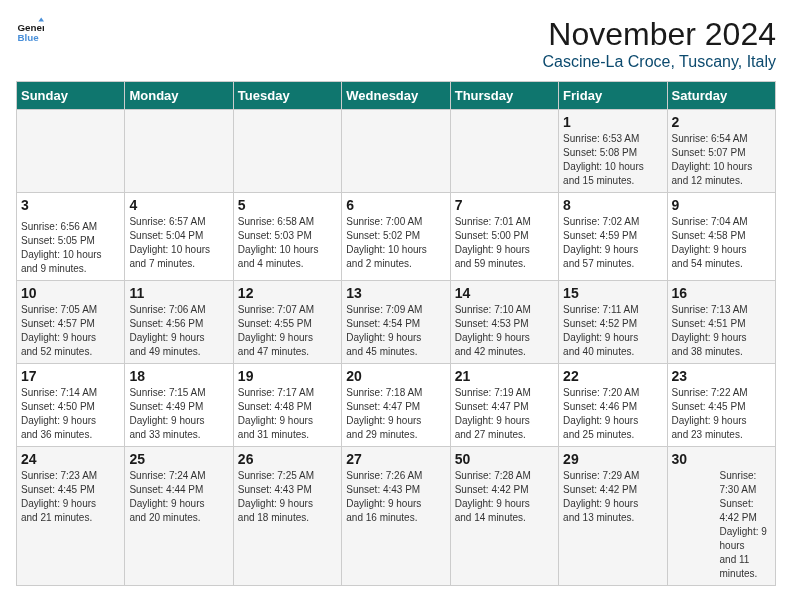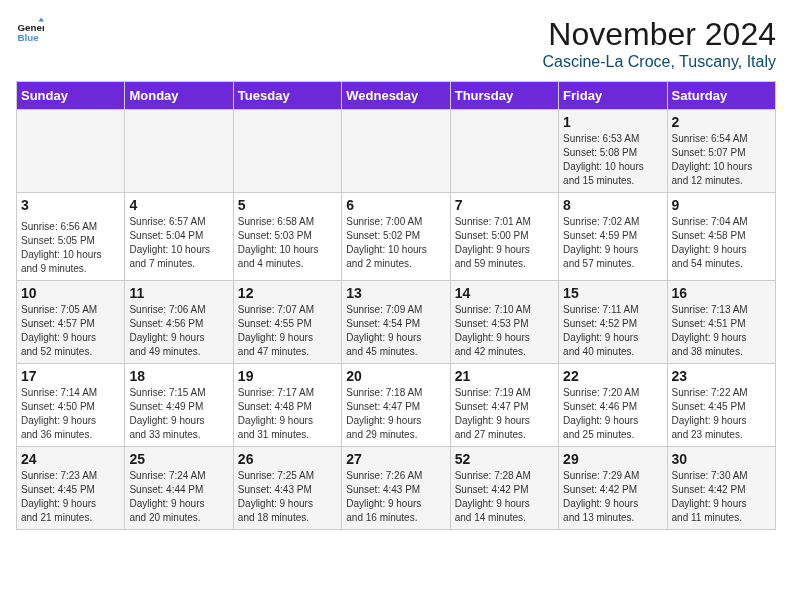--- a/index.html
+++ b/index.html
@@ -45,21 +45,21 @@
     .location-title {
       font-size: 16px;
       color: #0c4a6e;
     }
     table {
       width: 100%;
       border-collapse: collapse;
       font-size: 11px;
     }
     thead tr th {
-      background-color: #6d28d9;
+      background-color: #0f766e;
       color: #fff;
       padding: 6px 4px;
       text-align: left;
       font-size: 13px;
       font-weight: bold;
       border: 1px solid #ccc;
     }
     tbody tr td {
       border: 1px solid #ccc;
       vertical-align: top;
@@ -316,35 +316,35 @@
 and 18 minutes.</div>
         </td>
         <td>
           <span class="day-num">27</span>
           <div class="day-info" style="white-space: pre-line;">Sunrise: 7:26 AM
 Sunset: 4:43 PM
 Daylight: 9 hours
 and 16 minutes.</div>
         </td>
         <td>
-          <span class="day-num">52</span>
+          <span class="day-num">50</span>
           <div class="day-info" style="white-space: pre-line;">Sunrise: 7:28 AM
 Sunset: 4:42 PM
 Daylight: 9 hours
 and 14 minutes.</div>
         </td>
         <td>
           <span class="day-num">29</span>
           <div class="day-info" style="white-space: pre-line;">Sunrise: 7:29 AM
 Sunset: 4:42 PM
 Daylight: 9 hours
 and 13 minutes.</div>
         </td>
         <td>
           <span class="day-num">30</span>
-          <div class="day-info" style="white-space: pre-line;">Sunrise: 7:30 AM
+          <div class="day-info" style="white-space: pre-line; margin-left: 48px;">Sunrise: 7:30 AM
 Sunset: 4:42 PM
 Daylight: 9 hours
 and 11 minutes.</div>
         </td>
       </tr>
     </tbody>
 </table>
 
 </body></html>

